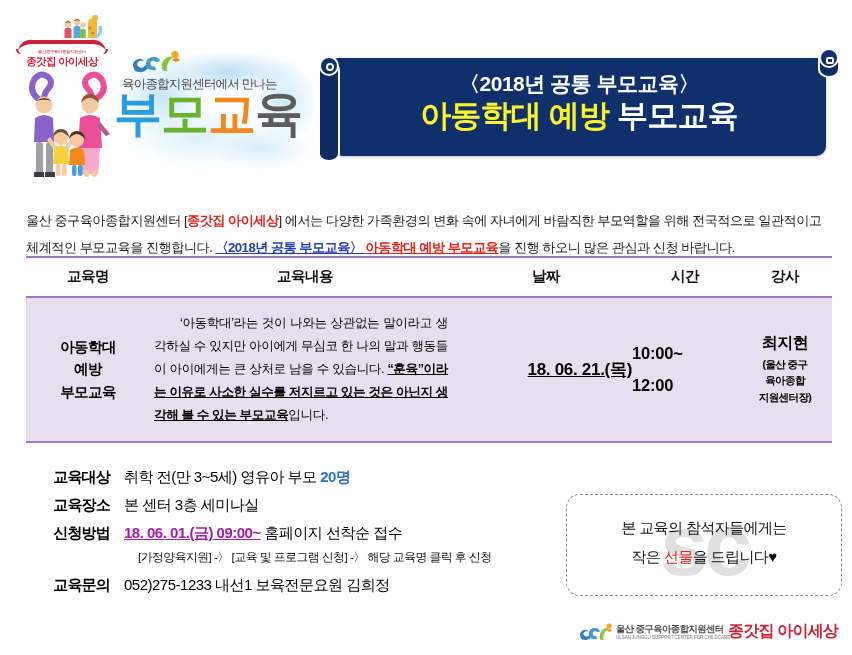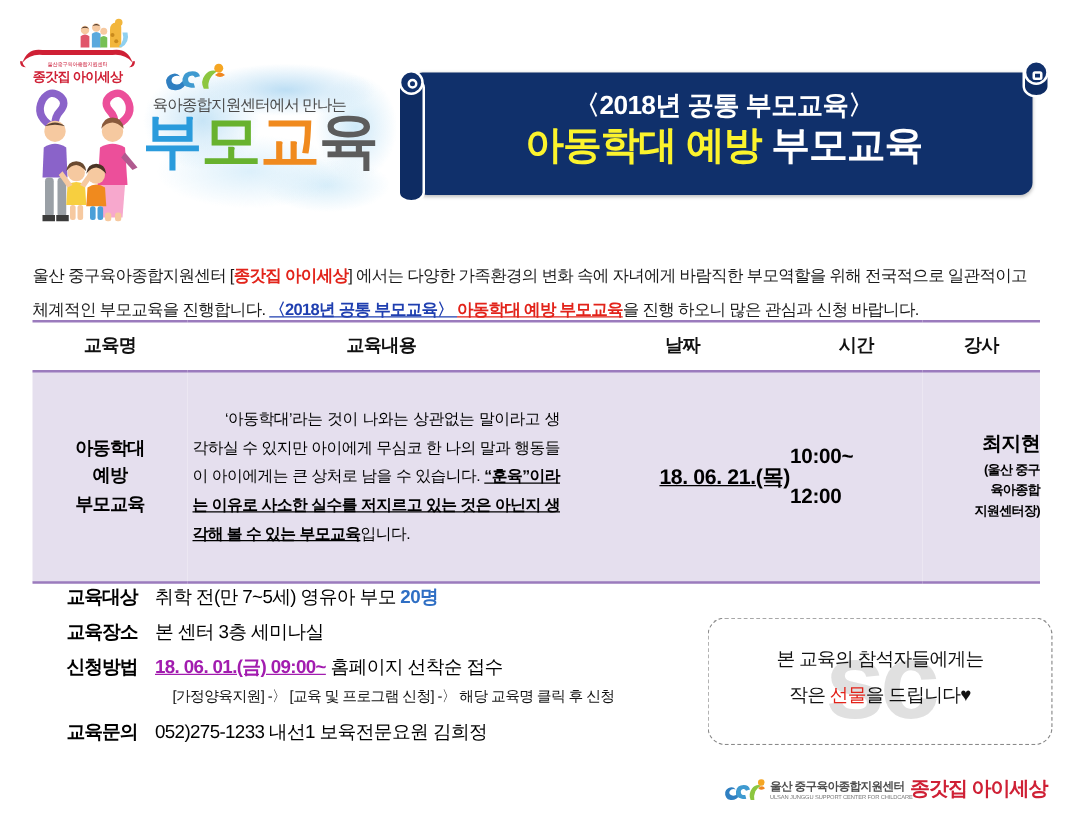--- a/index.html
+++ b/index.html
@@ -247,21 +247,21 @@
     font-size: 14.5px;
     font-weight: bold;
     letter-spacing: -0.5px;
     background: #ffffff;
     color: #111;
   }
   #course-table tbody td {
     background: #e5dfee;
     border-bottom: 2.5px solid #9b7bbd;
     vertical-align: middle;
-    padding: 26px 0;
+    padding: 14px 0;
   }
   .col-name   { width: 124px; }
   .col-content{ width: 310px; }
   .col-date   { width: 172px; }
   .col-time   { width: 106px; }
   .col-teacher{ width: 94px;  }
 
   .cell-name {
     text-align: center;
     font-size: 14.5px;
@@ -290,21 +290,21 @@
     letter-spacing: -0.3px;
   }
   .cell-date span { text-decoration: underline; }
   .cell-time {
     text-align: left;
     font-size: 16.5px;
     font-weight: bold;
     line-height: 1.95;
     letter-spacing: -0.2px;
   }
-  .cell-teacher { text-align: right; }
+  .cell-teacher { text-align: center; }
   .cell-teacher .tname {
     font-size: 16px;
     font-weight: bold;
     letter-spacing: -0.5px;
     display: block;
     margin-bottom: 2px;
   }
   .cell-teacher .torg {
     font-size: 10.5px;
     font-weight: bold;
@@ -580,21 +580,21 @@
       </td>
     </tr>
   </tbody>
 </table>
 
 <div id="info-list">
 
   <div class="info-row">
     <div class="info-label">교육대상</div>
     <div class="info-value">
-      <span>취학 전(만 7~5세) 영유아 부모 </span><span class="blue">20명</span>
+      <span>취학 전(만 3~5세) 영유아 부모 </span><span class="blue">20명</span>
     </div>
   </div>
 
   <div class="info-row">
     <div class="info-label">교육장소</div>
     <div class="info-value">본 센터 3층 세미나실</div>
   </div>
 
   <div class="info-row">
     <div class="info-label">신청방법</div>

